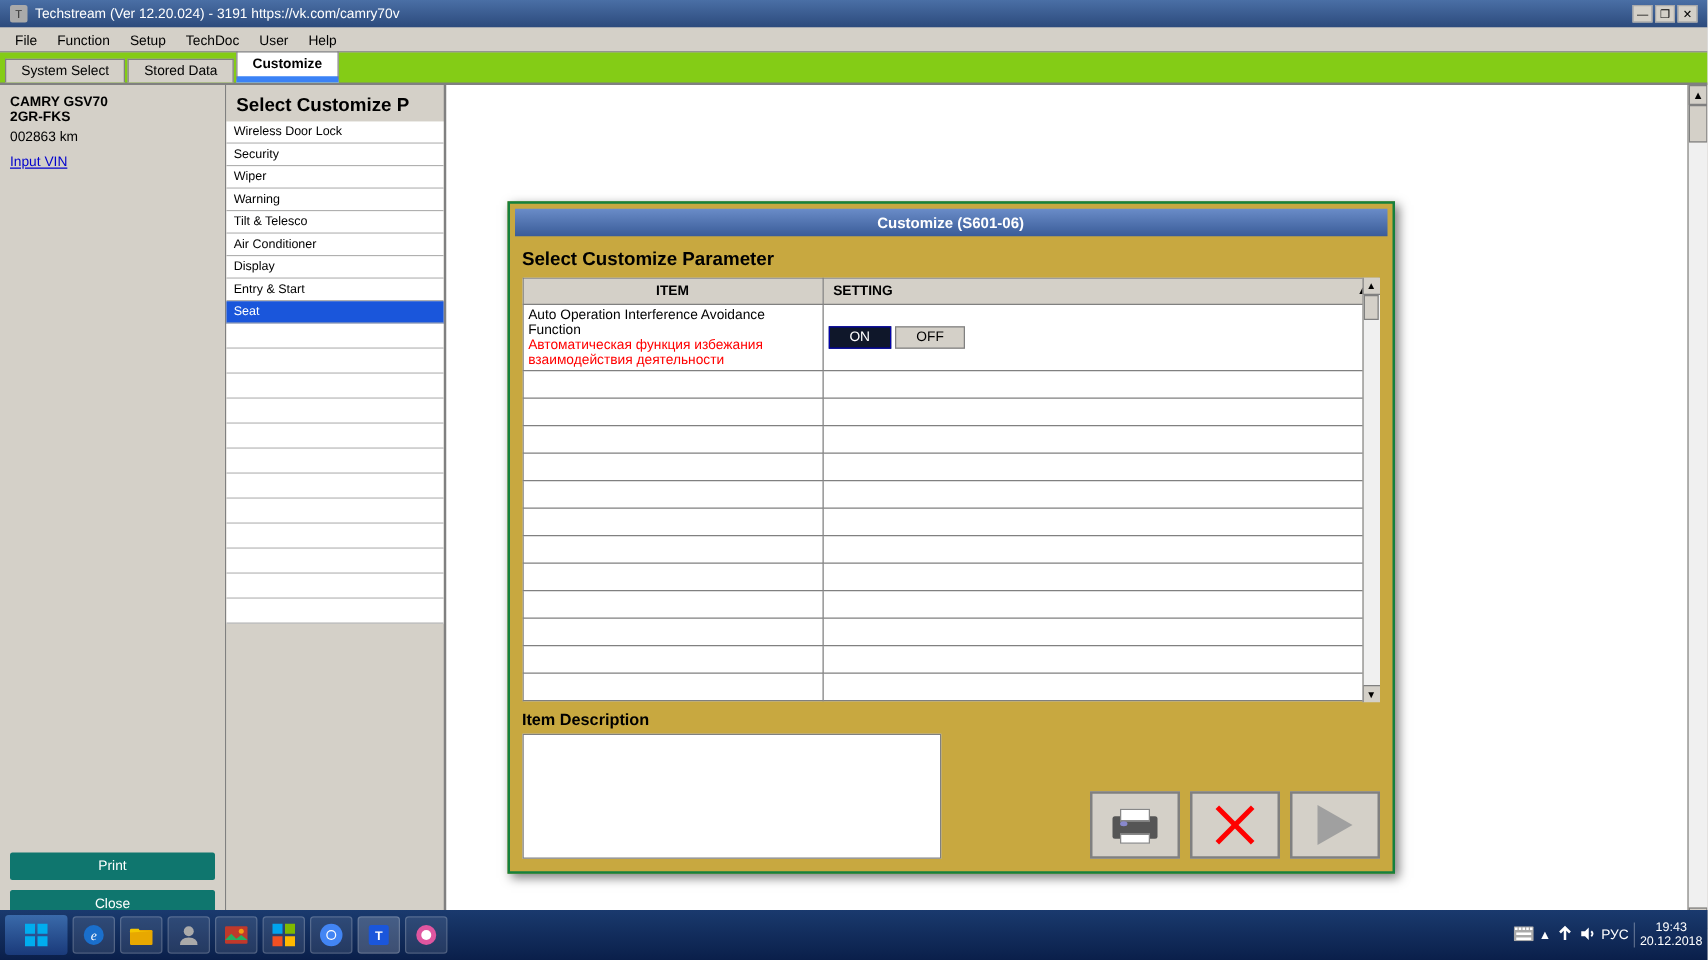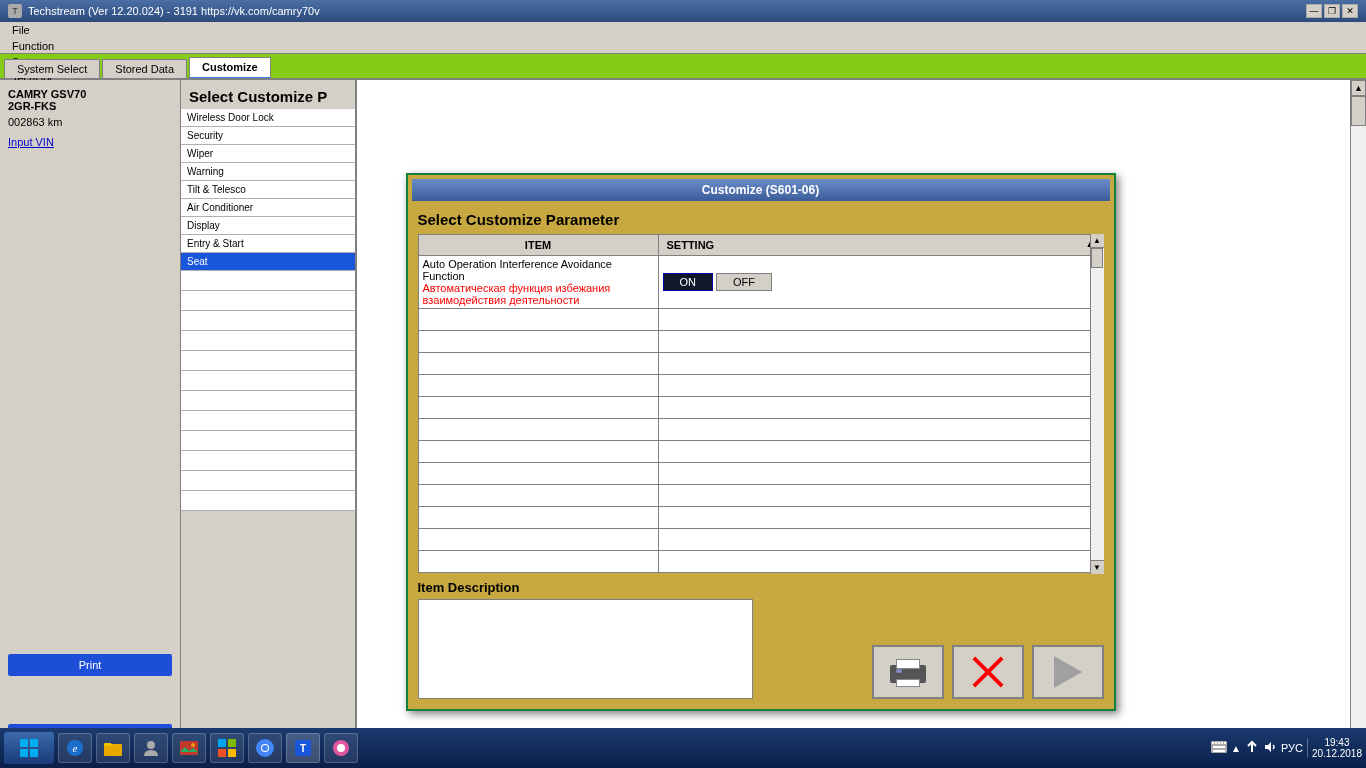--- a/index.html
+++ b/index.html
@@ -17,27 +17,26 @@
       font-size: 11px;
     }
     .title-bar-left { display: flex; align-items: center; gap: 6px; }
     .title-bar-icon { width: 14px; height: 14px; background: #aaa; border-radius: 2px; display: flex; align-items: center; justify-content: center; font-size: 9px; color: #333; }
     .title-bar-title { font-size: 11px; }
     .title-bar-controls { display: flex; gap: 2px; }
     .title-bar-btn { width: 16px; height: 14px; border: 1px solid #aaa; background: #d4d0c8; cursor: pointer; display: flex; align-items: center; justify-content: center; font-size: 9px; color: #000; }
 
     
     .menu-bar {
-      height: 32px;
-      background: #d4d0c8;
-      display: flex;
-      align-items: flex-start;
+      height: 20px;
+      background: #d4d0c8;
+      display: flex;
+      align-items: flex-end;
       padding: 0 4px;
       border-bottom: 1px solid #808080;
-      flex-direction: column;
     }
     .menu-item {
       padding: 2px 8px;
       font-size: 11px;
       cursor: pointer;
       color: #000;
     }
 
     
     .nav-tabs {
@@ -53,21 +52,21 @@
       font-size: 11px;
       border: 1px solid #808080;
       border-bottom: none;
       background: #d4d0c8;
       cursor: pointer;
       margin-right: 2px;
     }
     .nav-tab.active {
       background: #ffffff;
       font-weight: bold;
-      border-bottom: 1px solid #3b82f6;
+      border-bottom: 5px solid #3b82f6;
       padding-bottom: 4px;
     }
 
     
     .main-layout {
       display: flex;
       height: calc(768px - 22px - 20px - 26px - 26px);
       background: #d4d0c8;
     }
 
@@ -79,29 +78,28 @@
       border-right: 1px solid #808080;
       display: flex;
       flex-direction: column;
     }
     .car-info { margin-bottom: 12px; }
     .car-model { font-weight: bold; font-size: 11px; color: #000; }
     .car-km { font-size: 11px; color: #000; margin-top: 4px; }
     .input-vin { color: #0000cd; font-size: 11px; margin-top: 8px; text-decoration: underline; cursor: pointer; }
     .sidebar-buttons { margin-top: auto; display: flex; flex-direction: column; gap: 8px; }
     .btn-blue {
-      background: #1d4ed8;
+      background: #0f766e;
       color: white;
       border: none;
       padding: 5px 16px;
       width: 100%;
       font-size: 11px;
       cursor: pointer;
       border-radius: 2px;
-      margin-top: 40px;
     }
 
     
     .list-panel {
       width: 175px;
       background: #d4d0c8;
       border-right: 1px solid #808080;
       display: flex;
       flex-direction: column;
     }

